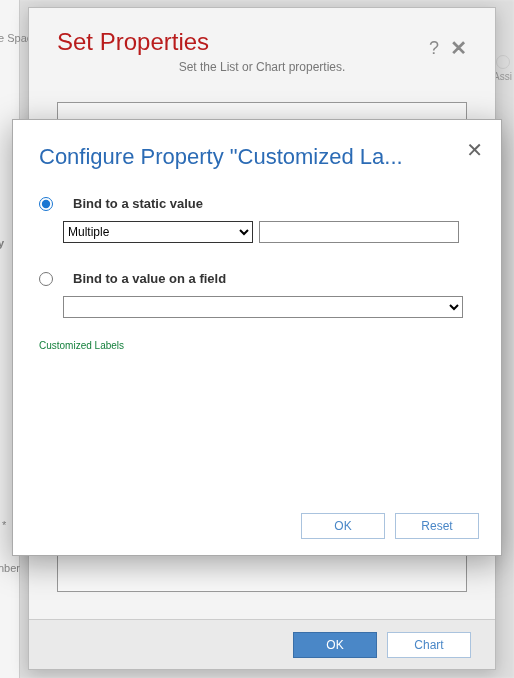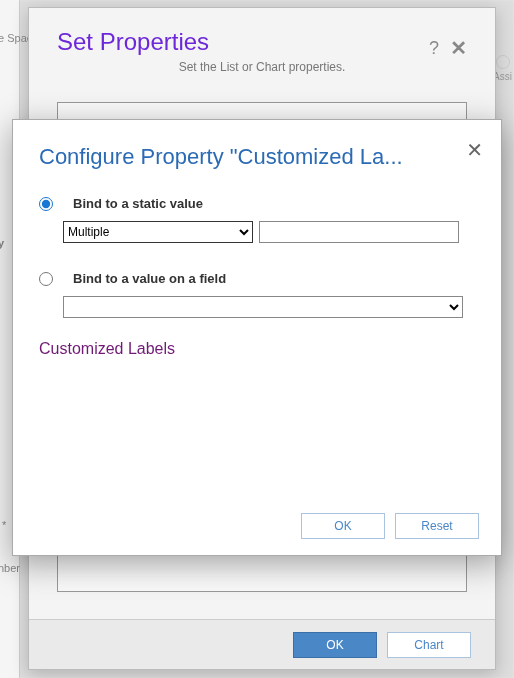--- a/index.html
+++ b/index.html
@@ -43,21 +43,21 @@
       height: 663px;
       background: #f4f4f4;
       border: 1px solid #bbb;
       box-shadow: 0 4px 16px rgba(0,0,0,0.2);
     }
     .outer-header {
       padding: 20px 28px 14px 28px;
       position: relative;
     }
     .outer-title {
-      color: #6d28d9;
+      color: #b91c1c;
       font-size: 24px;
       font-weight: 400;
     }
     .outer-subtitle {
       color: #777;
       font-size: 12px;
       margin-top: 4px;
       text-align: center;
     }
     .outer-help {
@@ -191,22 +191,22 @@
     }
     .select-field {
       width: 400px;
       height: 22px;
       border: 1px solid #888;
       font-size: 12px;
       background: #fff;
       margin-left: 24px;
     }
     .prop-label {
-      font-size: 16px;
-      color: #701a75;
+      font-size: 10px;
+      color: #15803d;
       margin-top: 22px;
       margin-left: 0;
     }
     .inner-footer {
       position: absolute;
       bottom: 16px;
       right: 22px;
       display: flex;
       gap: 10px;
     }

